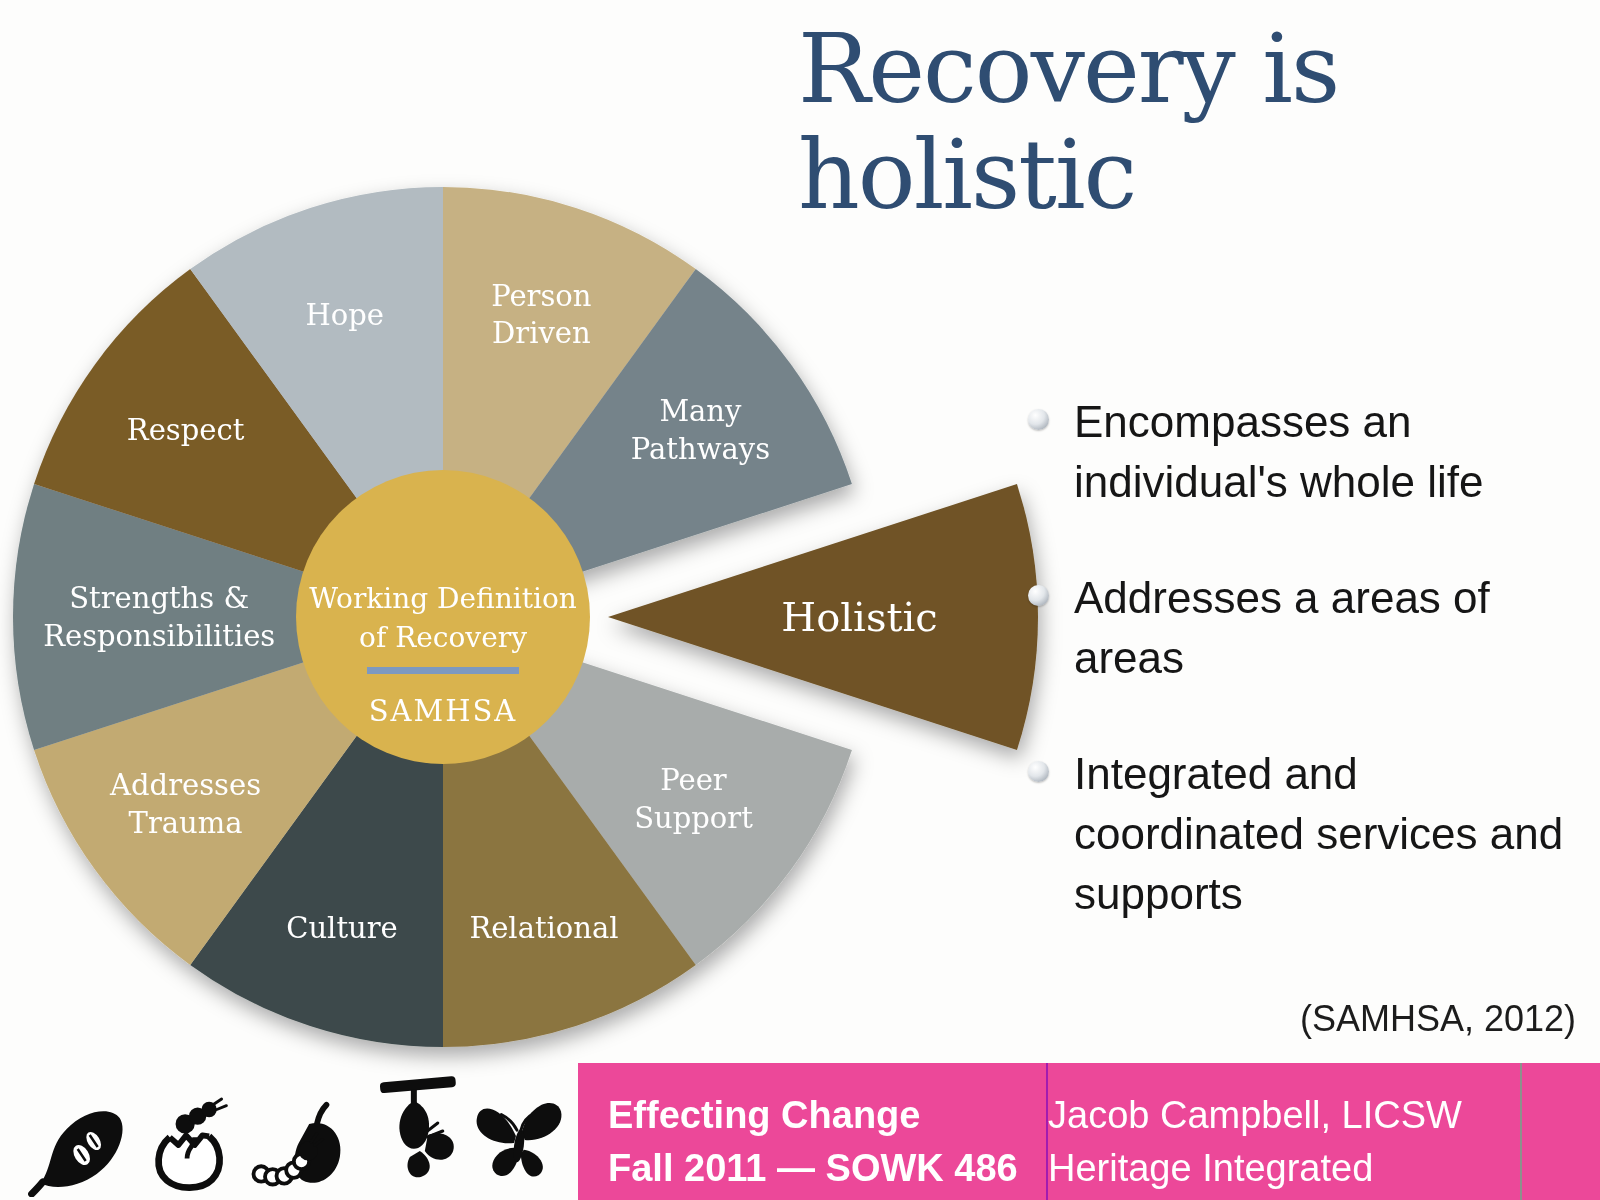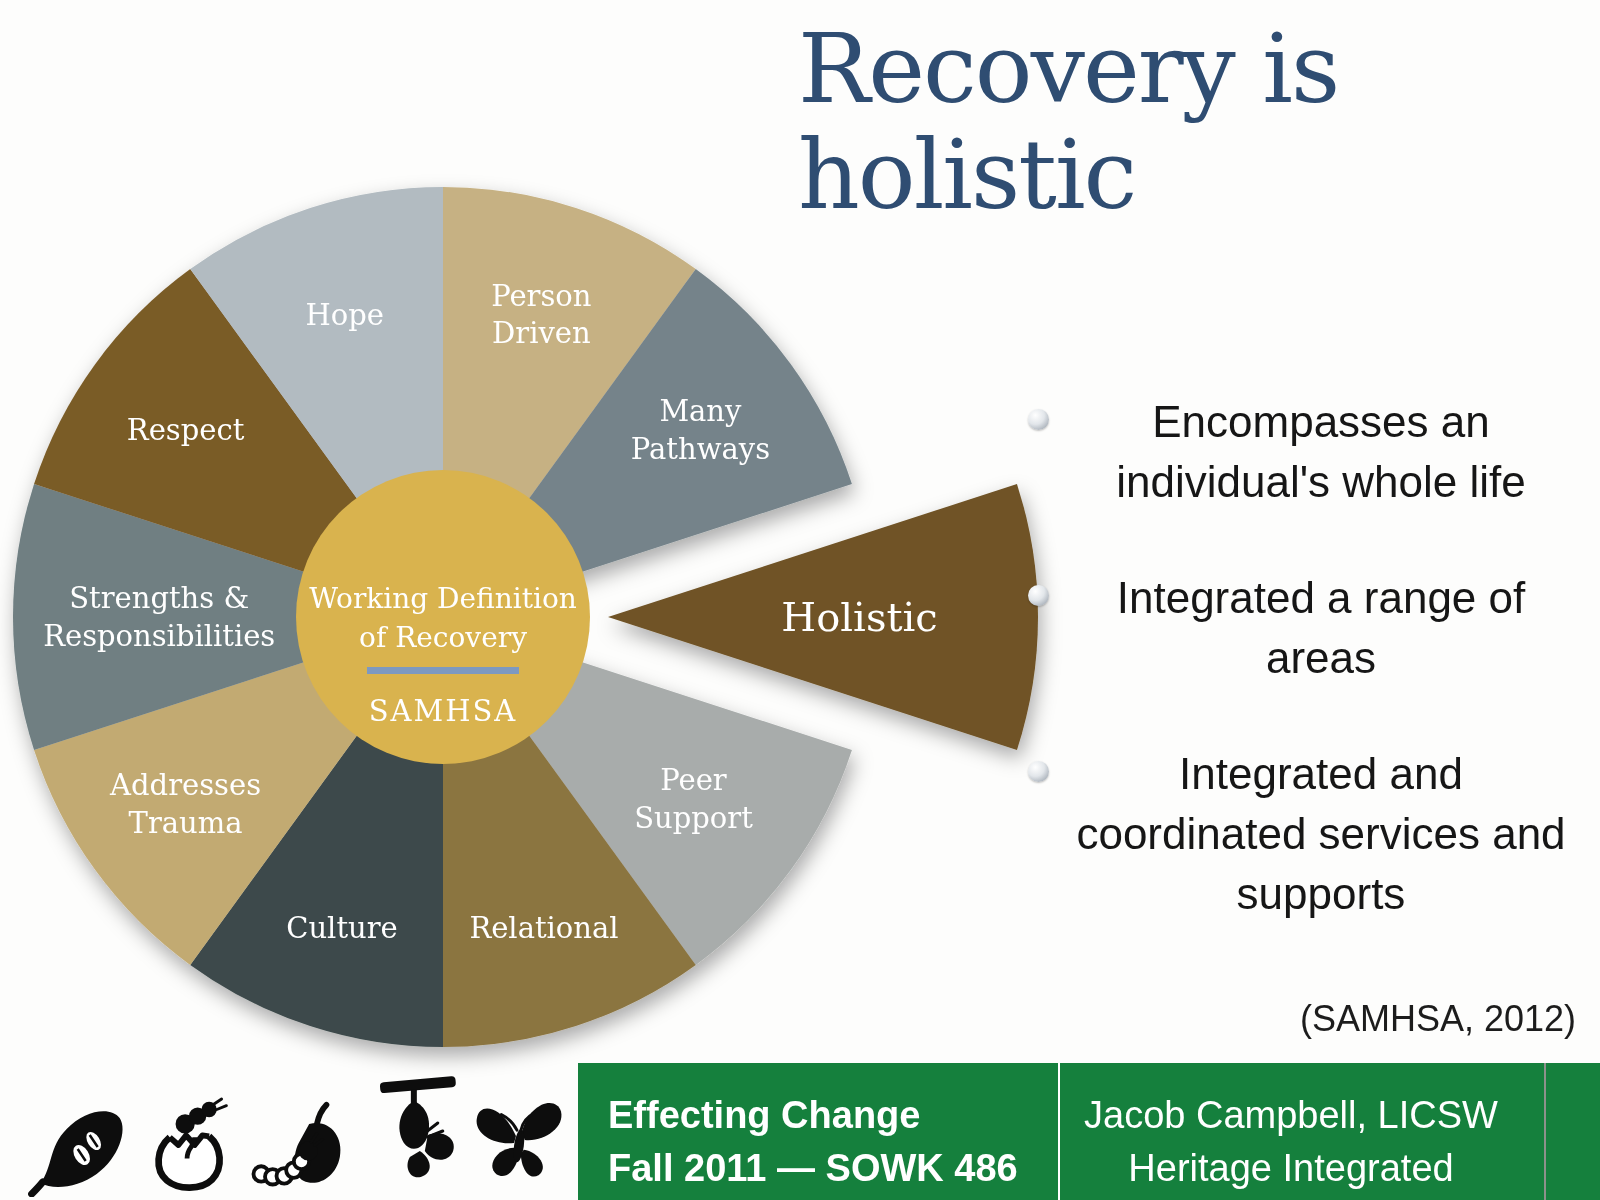--- a/index.html
+++ b/index.html
@@ -22,37 +22,37 @@
   .seg-label{
     font-family:"DejaVu Serif",serif;
     font-size:29px;fill:#ffffff;text-anchor:middle;
   }
   .seg-label.big{font-size:40px;}
   .center-line{font-family:"DejaVu Serif",serif;font-size:28px;fill:#ffffff;text-anchor:middle;}
   .center-sub{font-family:"DejaVu Serif",serif;font-size:29px;fill:#ffffff;text-anchor:middle;letter-spacing:2px;}
   
   .bullets{position:absolute;left:1028px;top:392px;width:540px;}
   .bullet-item{position:relative;padding-left:46px;margin-bottom:56px;
-    font-size:44px;line-height:60px;color:#161616;text-align:center;}
+    font-size:44px;line-height:60px;color:#161616;}
   .bullet-dot{
     position:absolute;left:0;top:17px;width:21px;height:21px;border-radius:50%;
     background:radial-gradient(circle at 35% 30%, #ffffff, #e2e6ea 45%, #b3bac2 75%, #939aa4);
     box-shadow:0 1px 2px rgba(0,0,0,.25);
   }
   
   .citation{position:absolute;right:24px;top:998px;font-size:36px;color:#1c1c1c;}
   
   .footer{
     position:absolute;left:578px;right:0;top:1063px;bottom:0;
-    background:#15803d;display:flex;color:#ffffff;gap:12px;
+    background:#ec4899;display:flex;color:#ffffff;
   }
   .footer-left{flex:0 0 468px;box-sizing:border-box;padding:26px 0 0 30px;
     font-weight:bold;font-size:38px;line-height:53px;}
-  .footer-mid{flex:0 0 474px;box-sizing:border-box;border-left:2px solid #ffffff;
-    padding:26px 10px 0 0;text-align:center;font-size:38px;line-height:53px;}
+  .footer-mid{flex:0 0 474px;box-sizing:border-box;border-left:2px solid #a21caf;
+    padding:26px 10px 0 0;text-align:left;font-size:38px;line-height:53px;}
   .footer-right{flex:1;border-left:2px solid #8d918c;}
   
   .icons{position:absolute;left:28px;top:1062px;width:540px;height:135px;
     display:flex;align-items:flex-end;gap:8px;}
   .icons svg{display:block;}
 </style>
 </head>
 <body>
 
 <div class="slide">
@@ -108,21 +108,21 @@
     <div>holistic</div>
   </div>
 
   <div class="bullets">
     <div class="bullet-item">
       <span class="bullet-dot"></span>
       <span>Encompasses an individual's whole life</span>
     </div>
     <div class="bullet-item">
       <span class="bullet-dot"></span>
-      <span>Integrated a range of areas</span>
+      <span>Addresses a areas of areas</span>
     </div>
     <div class="bullet-item">
       <span class="bullet-dot"></span>
       <span>Integrated and coordinated services and supports</span>
     </div>
   </div>
 
   <div class="citation">(SAMHSA, 2012)</div>
 
   <div class="icons">

